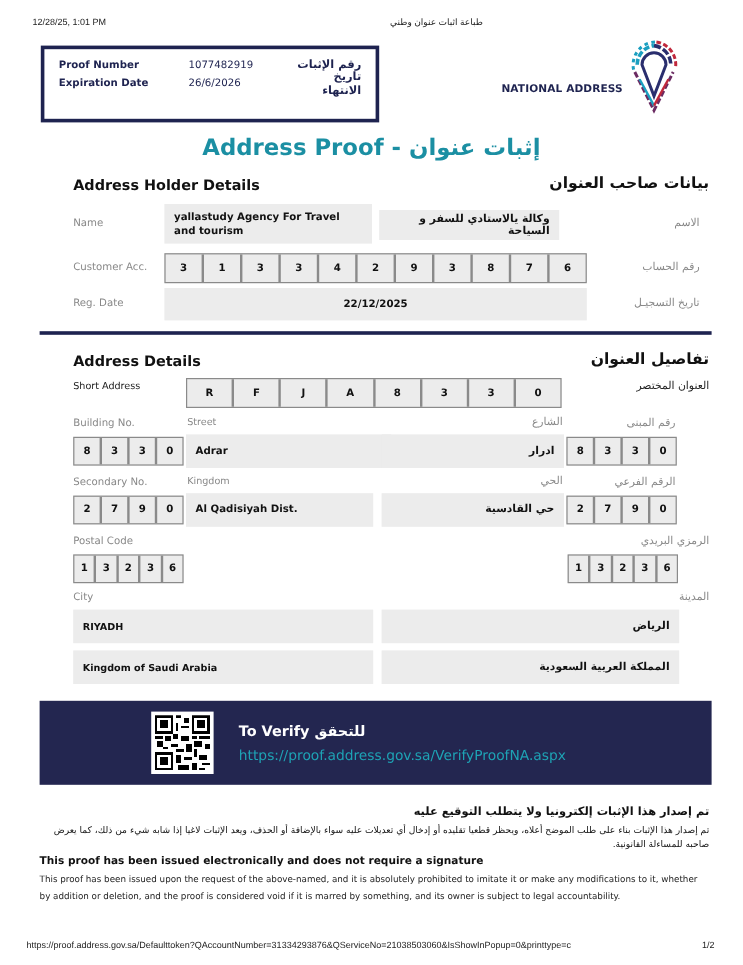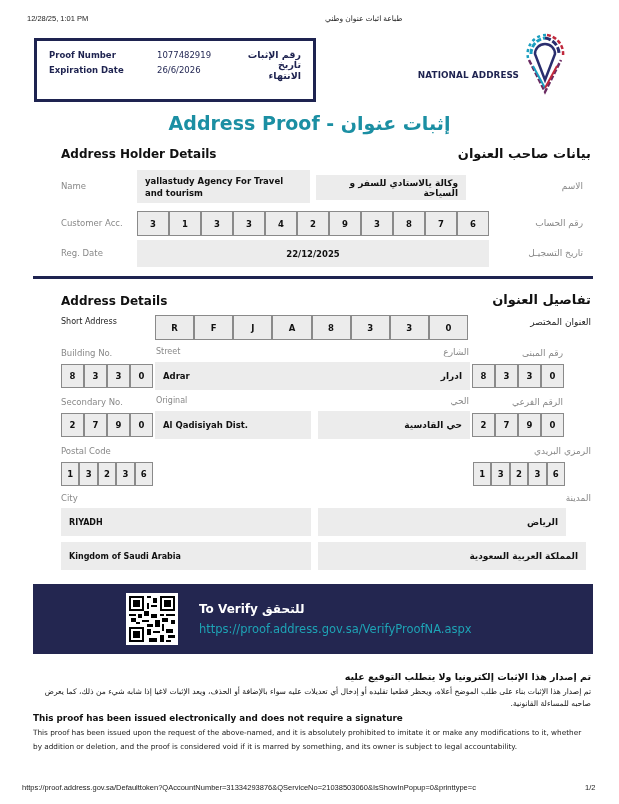--- a/index.html
+++ b/index.html
@@ -145,21 +145,21 @@
 <div class="abs field" style="left:155px;top:362px;width:171px;height:28px;">Adrar</div>
 <div class="abs field rtl" style="left:318px;top:362px;width:152px;height:28px;">ادرار</div>
 <div class="abs digits" style="left:472px;top:364px;width:92px;height:24px;">
   <div class="digit">8</div>
   <div class="digit">3</div>
   <div class="digit">3</div>
   <div class="digit">0</div>
 </div>
 
 <div class="abs lbl" style="left:61px;top:397px;">Secondary No.</div>
-<div class="abs lbl" style="left:156px;top:396px;font-size:8px;">Original</div>
+<div class="abs lbl" style="left:156px;top:396px;font-size:8px;">Kingdom</div>
 <div class="abs lbl-ar" style="right:150px;top:396px;">الحي</div>
 <div class="abs lbl-ar" style="right:56px;top:397px;">الرقم الفرعي</div>
 
 <div class="abs digits" style="left:61px;top:413px;width:92px;height:24px;">
   <div class="digit">2</div>
   <div class="digit">7</div>
   <div class="digit">9</div>
   <div class="digit">0</div>
 </div>
 <div class="abs field" style="left:155px;top:411px;width:156px;height:28px;">Al Qadisiyah Dist.</div>
@@ -187,21 +187,21 @@
   <div class="digit">3</div>
   <div class="digit">6</div>
 </div>
 
 <div class="abs lbl" style="left:61px;top:493px;">City</div>
 <div class="abs lbl-ar" style="right:28px;top:493px;">المدينة</div>
 <div class="abs field" style="left:61px;top:508px;width:250px;height:28px;font-size:8px;">RIYADH</div>
 <div class="abs field rtl" style="left:318px;top:508px;width:248px;height:28px;">الرياض</div>
 
 <div class="abs field" style="left:61px;top:542px;width:250px;height:28px;font-size:8px;">Kingdom of Saudi Arabia</div>
-<div class="abs field rtl" style="left:318px;top:542px;width:268px;height:28px;">المملكة العربية السعودية</div>
+<div class="abs field rtl" style="left:318px;top:542px;width:248px;height:28px;">المملكة العربية السعودية</div>
 
 <div class="abs verify-band">
   <div class="qr">
     <svg viewBox="0 0 21 21" width="46" height="46" shape-rendering="crispEdges">
       <rect x="0" y="0" width="7" height="7" fill="#000"></rect>
         <rect x="1" y="1" width="5" height="5" fill="#fff"></rect>
         <rect x="2" y="2" width="3" height="3" fill="#000"></rect>
       <rect x="14" y="0" width="7" height="7" fill="#000"></rect>
         <rect x="15" y="1" width="5" height="5" fill="#fff"></rect>
         <rect x="16" y="2" width="3" height="3" fill="#000"></rect>

